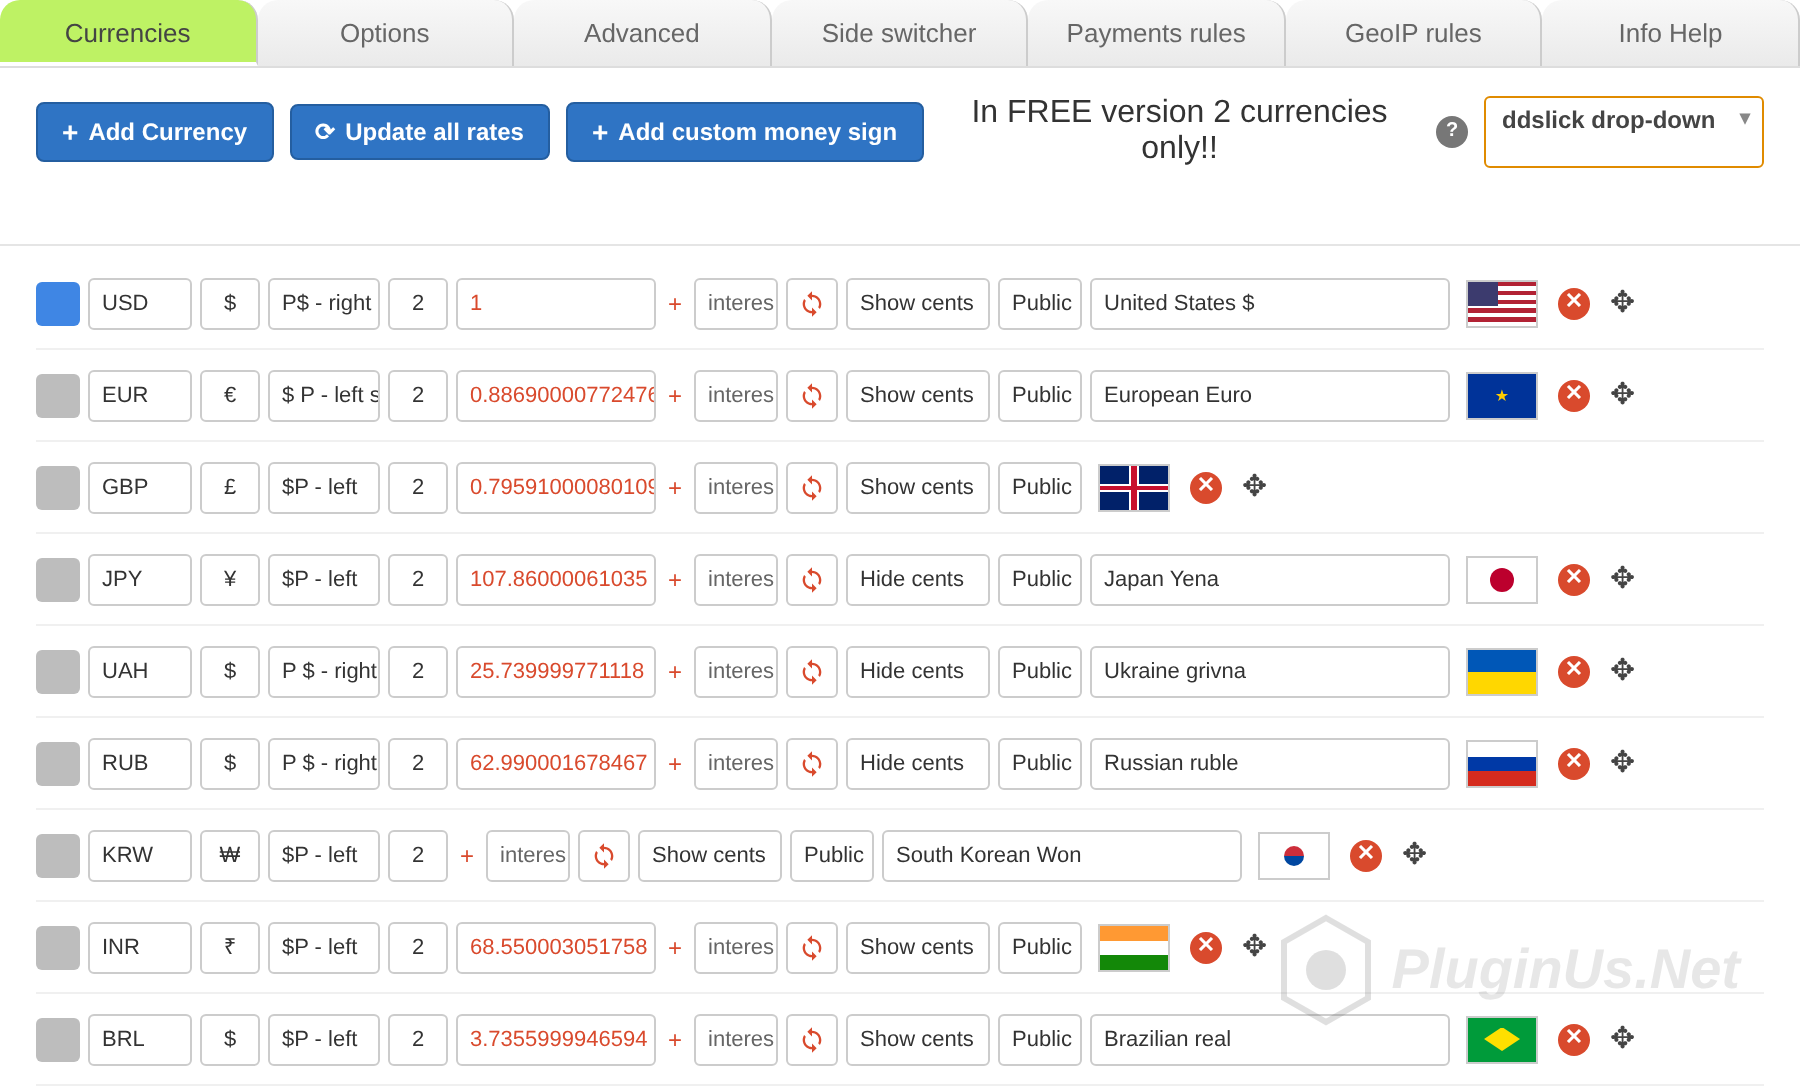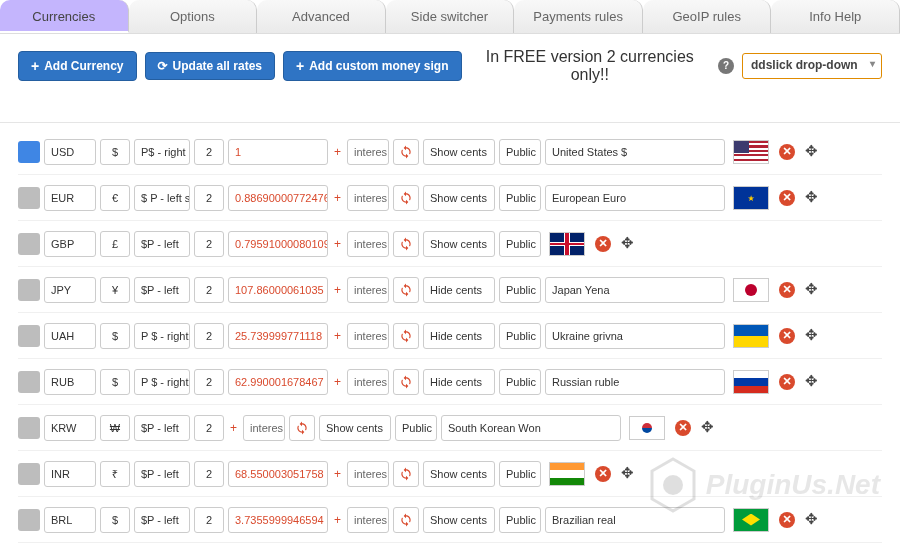--- a/index.html
+++ b/index.html
@@ -1,28 +1,28 @@
 <!DOCTYPE html>
 <html><head>
 <meta charset="utf-8">
 <style>
 * { box-sizing: border-box; margin: 0; padding: 0; }
 body { font-family: Arial, sans-serif; font-size: 12px; background: #fff; color: #333; }
 .wrapper { width: 900px; height: 543px; overflow: hidden; position: relative; }
 
 .tabs { display: flex; background: #fff; border-bottom: 1px solid #ddd; height: 34px; }
 .tab { flex: 1; text-align: center; line-height: 34px; font-size: 13px; color: #666; background: linear-gradient(#f8f8f8, #eaeaea); border-right: 1px solid #ccc; border-radius: 10px 10px 0 0; cursor: pointer; position: relative; }
-.tab.active { background: #c4b5fd; color: #444; font-weight: 500; border-bottom: 2px solid #fff; z-index: 2; }
+.tab.active { background: #bef264; color: #444; font-weight: 500; border-bottom: 2px solid #fff; z-index: 2; }
 
 .toolbar { display: flex; align-items: center; padding: 14px 18px; gap: 8px; }
 .btn-blue { background: #2f74c4; color: #fff; border: 1px solid #245ea0; border-radius: 4px; padding: 6px 12px; font-size: 12px; font-weight: bold; cursor: pointer; display: inline-flex; align-items: center; gap: 5px; }
 .btn-blue .plus { font-weight: bold; font-size: 14px; }
 .toolbar-msg { flex: 1; text-align: center; font-size: 16px; color: #333; }
 .help-circle { width: 16px; height: 16px; border-radius: 50%; background: #777; color: #fff; text-align: center; line-height: 16px; font-size: 10px; font-weight: bold; }
-.dd-select { border: 1px solid #e08b00; border-radius: 3px; padding: 4px 20px 6px 8px; background: #fff; color: #444; font-weight: bold; font-size: 12px; position: relative; width: 140px; }
+.dd-select { border: 1px solid #e08b00; border-radius: 3px; padding: 4px 20px 16px 8px; background: #fff; color: #444; font-weight: bold; font-size: 12px; position: relative; width: 140px; }
 .dd-select::after { content: "▾"; position: absolute; right: 6px; top: 4px; color: #888; font-size: 10px; }
 
 .rows { border-top: 1px solid #e5e5e5; padding: 6px 18px; margin-top: 24px; }
 .row { display: flex; align-items: center; gap: 4px; padding: 7px 0; border-bottom: 1px solid #f0f0f0; min-height: 46px; }
 .handle { width: 22px; height: 22px; background: #bdbdbd; border-radius: 3px; flex-shrink: 0; }
 .handle.active { background: #3f86e4; }
 .cell { border: 1px solid #ccc; border-radius: 3px; padding: 5px 6px; font-size: 11px; background: #fff; height: 26px; line-height: 14px; overflow: hidden; white-space: nowrap; }
 .c-code { width: 52px; }
 .c-sym { width: 30px; text-align: center; }
 .c-pos { width: 56px; }
@@ -33,21 +33,21 @@
 .refresh { width: 26px; height: 26px; border: 1px solid #ccc; border-radius: 3px; display: flex; align-items: center; justify-content: center; cursor: pointer; }
 .refresh svg { width: 14px; height: 14px; }
 .c-cents { width: 72px; }
 .c-vis { width: 42px; }
 .c-desc { width: 180px; }
 .flag { width: 36px; height: 24px; border: 1px solid #ccc; background: #eee; margin-left: 4px; flex-shrink: 0; }
 .del-icon { width: 16px; height: 16px; border-radius: 50%; background: #d94a2d; color: #fff; text-align: center; line-height: 15px; font-size: 11px; font-weight: bold; cursor: pointer; margin-left: 6px; flex-shrink: 0; }
 .move-icon { width: 18px; height: 18px; margin-left: 4px; cursor: pointer; flex-shrink: 0; position: relative; }
 .move-icon::before { content: "✥"; font-size: 15px; color: #444; position: absolute; left: 2px; top: -1px; }
 
-.watermark { position: absolute; right: 20px; bottom: 30px; font-size: 28px; color: rgba(120,120,120,0.18); font-weight: bold; font-style: italic; pointer-events: none; display: flex; align-items: center; gap: 8px; }
+.watermark { position: absolute; right: 30px; bottom: 30px; font-size: 28px; color: rgba(120,120,120,0.18); font-weight: bold; font-style: italic; pointer-events: none; display: flex; align-items: center; gap: 8px; }
 .watermark-logo { width: 50px; height: 56px; }
 .watermark-logo svg { opacity: 0.18; }
 
 
 .flag-us { background: linear-gradient(to bottom, #b22234 10%, #fff 10% 20%, #b22234 20% 30%, #fff 30% 40%, #b22234 40% 50%, #fff 50% 60%, #b22234 60% 70%, #fff 70% 80%, #b22234 80% 90%, #fff 90%); position: relative; }
 .flag-us::before { content: ""; position: absolute; left: 0; top: 0; width: 45%; height: 55%; background: #3c3b6e; }
 .flag-eu { background: #003399; position: relative; }
 .flag-eu::after { content:"★"; color:#ffcc00; font-size:8px; position:absolute; left:50%; top:50%; transform:translate(-50%,-50%);}
 .flag-gb { background: #012169; position: relative; }
 .flag-gb::before { content:""; position:absolute; inset:0; background: linear-gradient(to bottom,transparent 42%,#fff 42% 58%,transparent 58%), linear-gradient(to right,transparent 42%,#fff 42% 58%,transparent 58%);}

